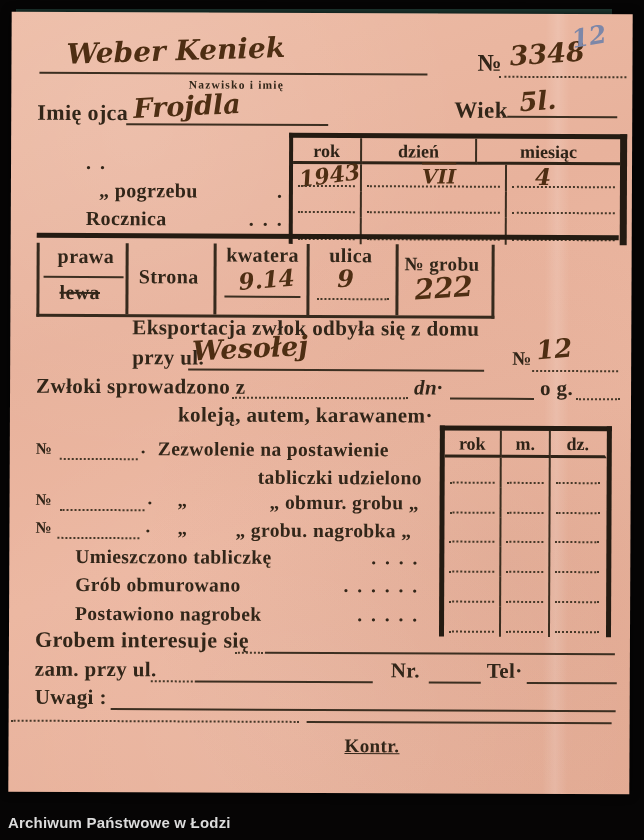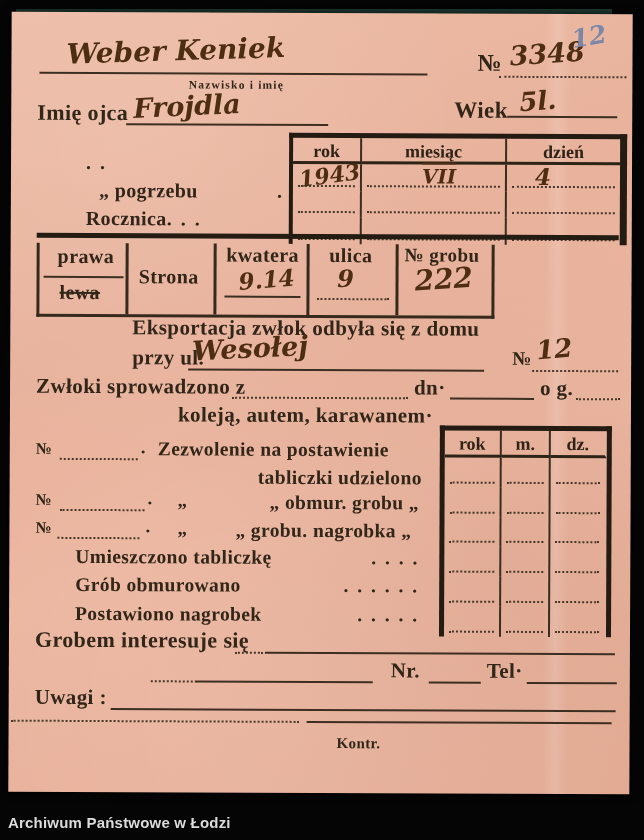--- a/index.html
+++ b/index.html
@@ -34,21 +34,21 @@
   .c1{width:67px;}.c2{width:143px;}.c3{flex:1;}
   .dhead .dcell{border-bottom:3px solid #2e2317;}
   .dhead{height:26px;flex:none;}
   .dhtxt{width:100%;text-align:center;font-size:18px;font-weight:700;color:#2e2317;padding-top:3px;}
   .cellline{position:absolute;left:5px;right:5px;bottom:4px;border-bottom:2px dotted #463828;}
   
   .stable{position:absolute;left:26px;top:231px;width:452px;height:71px;
           border-left:3px solid #362a1d;border-right:3px solid #362a1d;border-bottom:3px solid #362a1d;
           display:flex;}
   .scell{position:relative;border-right:3px solid #362a1d;}
-  .scell:last-child{border-right:none;}
+  .scell:last-child{border-right:none;margin-top:9px;}
   
   .ptable{position:absolute;left:430px;top:412px;width:162px;height:206px;
           border-top:5px solid #241b12;border-left:5px solid #241b12;border-right:5px solid #241b12;
           display:flex;flex-direction:column;}
   .prow{display:flex;flex:1;}
   .pcell{position:relative;border-right:2px solid #41332200;}
   .pc1{width:55px;border-right:2px solid #3a2d1f;}
   .pc2{width:47px;border-right:2px solid #3a2d1f;}
   .pc3{flex:1;}
   .phead{height:27px;flex:none;}
@@ -81,35 +81,35 @@
     <div class="h" style="left:508px;top:72px;font-size:26px;transform:rotate(-4deg);">5l.</div>
     <div class="ln solid" style="left:496px;top:102px;width:110px;"></div>
 
     <div class="p" style="left:75px;top:139px;width:198px;display:flex;justify-content:space-between;font-size:20px;">
       <span class="dotsldr">.    .</span>
     </div>
     <div class="p" style="left:88px;top:167px;width:185px;display:flex;justify-content:space-between;font-size:20px;">
       <span>„    pogrzebu</span>
       <span class="dotsldr">.</span>
     </div>
-    <div class="p" style="left:75px;top:195px;width:198px;display:flex;justify-content:flex-start;font-size:20px;">
+    <div class="p" style="left:75px;top:195px;width:198px;display:flex;justify-content:space-between;font-size:20px;">
       <span>Rocznica</span>
       <span class="dotsldr">.    .    .</span>
     </div>
 
     <div class="dtable">
       <div class="drow dhead">
         <div class="dcell c1">
             <div class="dhtxt">rok</div>
           </div>
+        <div class="dcell c3">
+            <div class="dhtxt">dzień</div>
+          </div>
         <div class="dcell c2">
             <div class="dhtxt">miesiąc</div>
-          </div>
-        <div class="dcell c3">
-            <div class="dhtxt">dzień</div>
           </div>
       </div>
       <div class="drow">
         <div class="dcell c1">
           <div class="h" style="left:6px;top:-2px;font-size:22px;transform:rotate(-8deg);">1943</div>
           <div class="cellline"></div>
           </div>
         <div class="dcell c2">
           <div class="h ovl" style="left:60px;top:0;font-size:20px;font-style:italic;">VII</div>
           <div class="cellline"></div>
@@ -172,21 +172,21 @@
     <div class="p" style="left:122px;top:303px;font-size:21px;">Eksportacja zwłok odbyła się z domu</div>
     <div class="p" style="left:122px;top:333px;font-size:21px;font-family:Liberation Serif, serif;">przy ul.</div>
     <div class="h" style="left:182px;top:320px;font-size:27px;transform:rotate(-3deg);">Wesołej</div>
     <div class="ln solid" style="left:178px;top:356px;width:296px;"></div>
     <div class="p" style="left:502px;top:334px;font-size:19px;">№</div>
     <div class="h" style="left:526px;top:320px;font-size:26px;transform:rotate(-5deg);">12</div>
     <div class="ln dot" style="left:522px;top:356px;width:86px;"></div>
 
     <div class="p" style="left:26px;top:362px;font-size:21px;">Zwłoki sprowadzono z</div>
     <div class="ln dot" style="left:222px;top:384px;width:176px;"></div>
-    <div class="p" style="left:404px;top:362px;font-size:21px;">dn·</div>
+    <div class="p" style="left:404px;top:362px;font-size:21px;font-style:italic;">dn·</div>
     <div class="ln solid" style="left:440px;top:384px;width:84px;"></div>
     <div class="p" style="left:530px;top:362px;font-size:21px;">o g.</div>
     <div class="ln dot" style="left:566px;top:384px;width:44px;"></div>
     <div class="p" style="left:168px;top:390px;font-size:21px;">koleją,  autem,  karawanem·</div>
 
     <div class="p" style="left:26px;top:428px;font-size:16px;">№</div>
     <div class="ln dot" style="left:50px;top:446px;width:78px;"></div>
     <div class="p" style="left:131px;top:424px;font-size:19px;">.</div>
     <div class="p" style="left:148px;top:426px;font-size:19.5px;">Zezwolenie na  postawienie</div>
     <div class="p" style="left:248px;top:454px;font-size:19.5px;">tabliczki udzielono</div>
@@ -293,30 +293,31 @@
     </div>
     <div class="p" style="left:66px;top:591px;width:344px;display:flex;justify-content:space-between;font-size:19.5px;">
       <span>Postawiono nagrobek</span>
       <span class="dotsldr">.   .   .   .   .</span>
     </div>
 
     <div class="p" style="left:26px;top:615px;font-size:22px;">Grobem interesuje się</div>
     <div class="ln dot" style="left:226px;top:639px;width:28px;"></div>
     <div class="ln solid" style="left:256px;top:639px;width:350px;"></div>
 
+    <div class="p" style="left:26px;top:645px;font-size:21px;">zam. przy ul.</div>
     <div class="ln dot" style="left:142px;top:668px;width:42px;"></div>
     <div class="ln solid" style="left:186px;top:668px;width:178px;"></div>
     <div class="p" style="left:382px;top:645px;font-size:21px;">Nr.</div>
     <div class="ln solid" style="left:420px;top:668px;width:52px;"></div>
     <div class="p" style="left:478px;top:645px;font-size:21px;">Tel·</div>
     <div class="ln solid" style="left:518px;top:668px;width:90px;"></div>
 
     <div class="p" style="left:26px;top:673px;font-size:21px;">Uwagi  :</div>
     <div class="ln solid" style="left:102px;top:696px;width:505px;"></div>
 
     <div class="ln dot" style="left:2px;top:708px;width:288px;"></div>
     <div class="ln solid" style="left:298px;top:708px;width:305px;"></div>
 
-    <div class="p" style="left:328px;top:722px;font-size:15px;">Kontr.</div>
+    <div class="p" style="left:336px;top:722px;font-size:19px;text-decoration:underline;">Kontr.</div>
   </div>
 
   <div class="watermark">Archiwum Państwowe w Łodzi</div>
 </div>
 
 </body></html>

